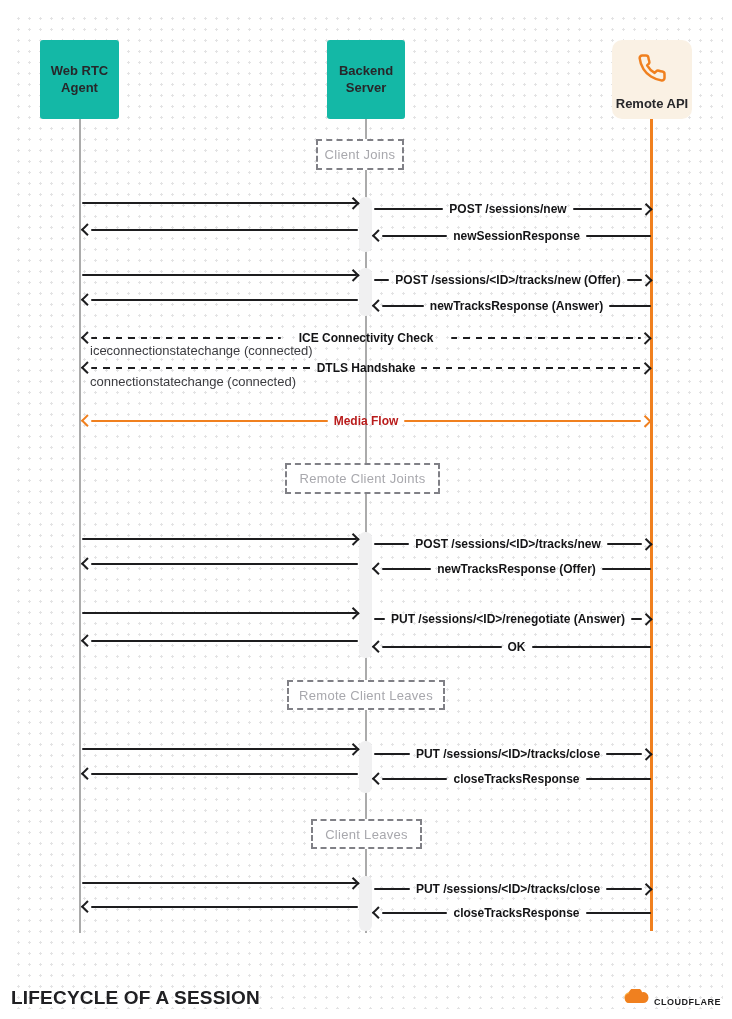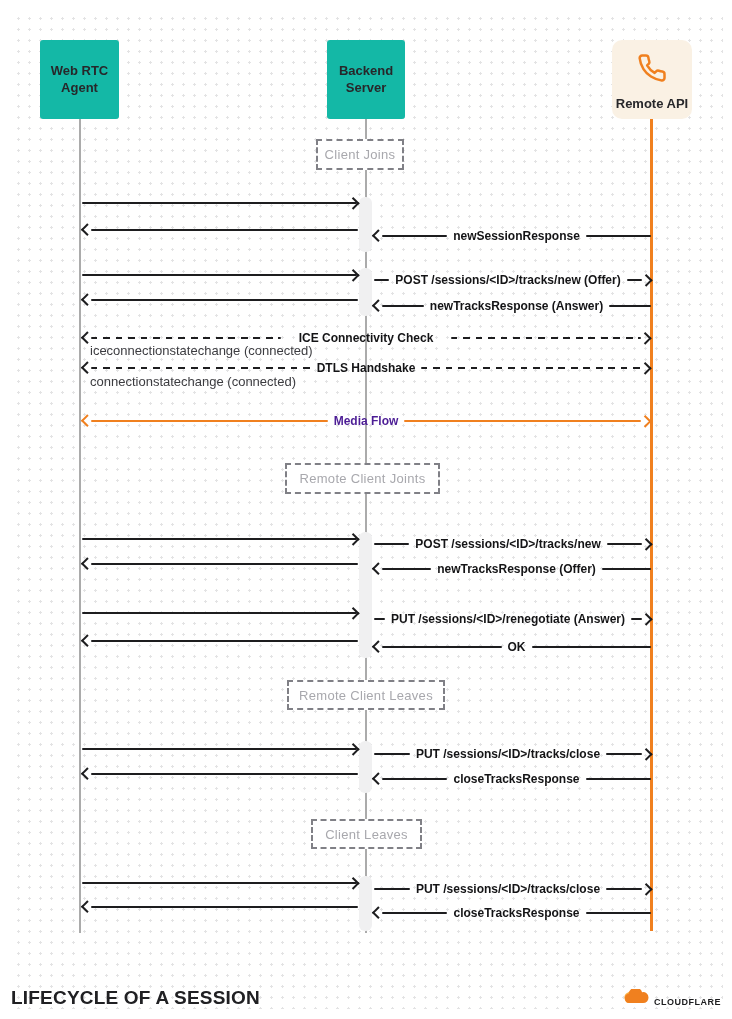--- a/index.html
+++ b/index.html
@@ -43,21 +43,21 @@
   .msg { position:absolute; height:20px; display:flex; align-items:center; }
   .seg { flex:1 1 auto; min-width:4px; height:2.6px; background:#1d1d1f; border-radius:2px; }
   .msg.dashed .seg {
     background:repeating-linear-gradient(90deg,#1d1d1f 0 6.5px, transparent 6.5px 12.5px);
   }
   .msg.orange .seg { background:#f0801f; }
   .lbl {
     flex:0 0 auto; padding:0 6px; white-space:nowrap;
     font-size:12px; font-weight:700; color:#141416;
   }
-  .msg.orange .lbl { color:#4c1d95; }
+  .msg.orange .lbl { color:#b91c1c; }
   .chev { position:absolute; width:8.5px; height:8.5px; top:50%;
           border-top:2.6px solid #1d1d1f; border-right:2.6px solid #1d1d1f; }
   .chev.r { right:0; transform:translateY(-50%) rotate(45deg); }
   .chev.l { left:0;  transform:translateY(-50%) rotate(-135deg); }
   .msg.orange .chev { border-color:#f0801f; }
   
   .sublbl { position:absolute; font-size:13px; color:#3c3c40; white-space:nowrap; }
   
   .footer-title {
     position:absolute; left:11px; top:987px;
@@ -108,20 +108,26 @@
   <div class="section" style="left:287px;top:680px;width:158px;height:30px;">
     <span>Remote Client Leaves</span>
   </div>
   <div class="section" style="left:311px;top:819px;width:111px;height:30px;">
     <span>Client Leaves</span>
   </div>
 
   <div class="msg" style="left:82px;top:193px;width:275px;">
     <div class="seg"></div>
       <div class="chev r"></div>
+  </div>
+  <div class="msg" style="left:374px;top:199px;width:276px;">
+    <div class="seg"></div>
+    <div class="lbl">POST /sessions/new</div>
+    <div class="seg" style="margin-right:8px"></div>
+    <div class="chev r"></div>
   </div>
   <div class="msg" style="left:83px;top:220px;width:275px;">
     <div class="seg" style="margin-left:8px"></div>
       <div class="chev l"></div>
   </div>
   <div class="msg" style="left:374px;top:226px;width:277px;">
     <div class="chev l"></div>
     <div class="seg" style="margin-left:8px"></div>
     <div class="lbl">newSessionResponse</div>
     <div class="seg"></div>

